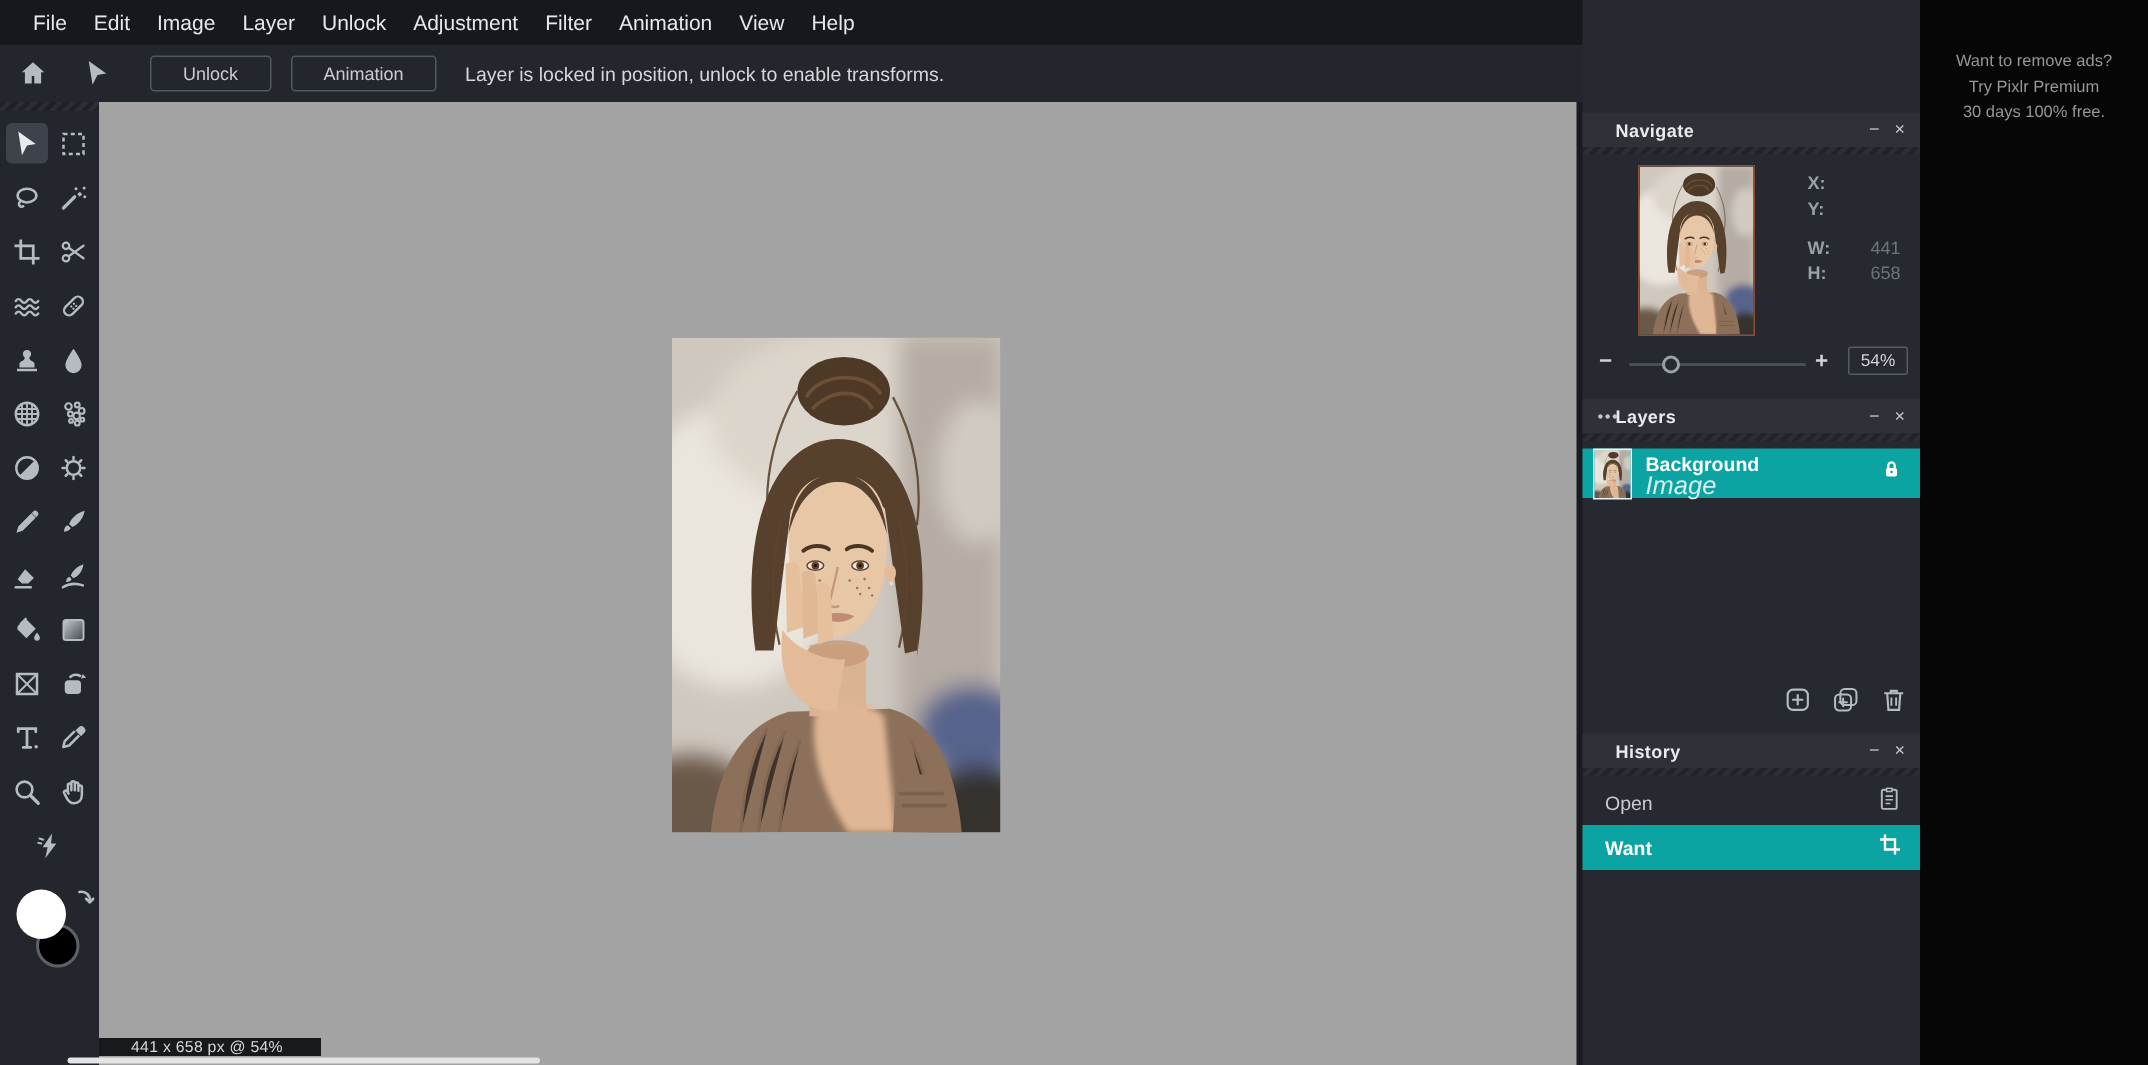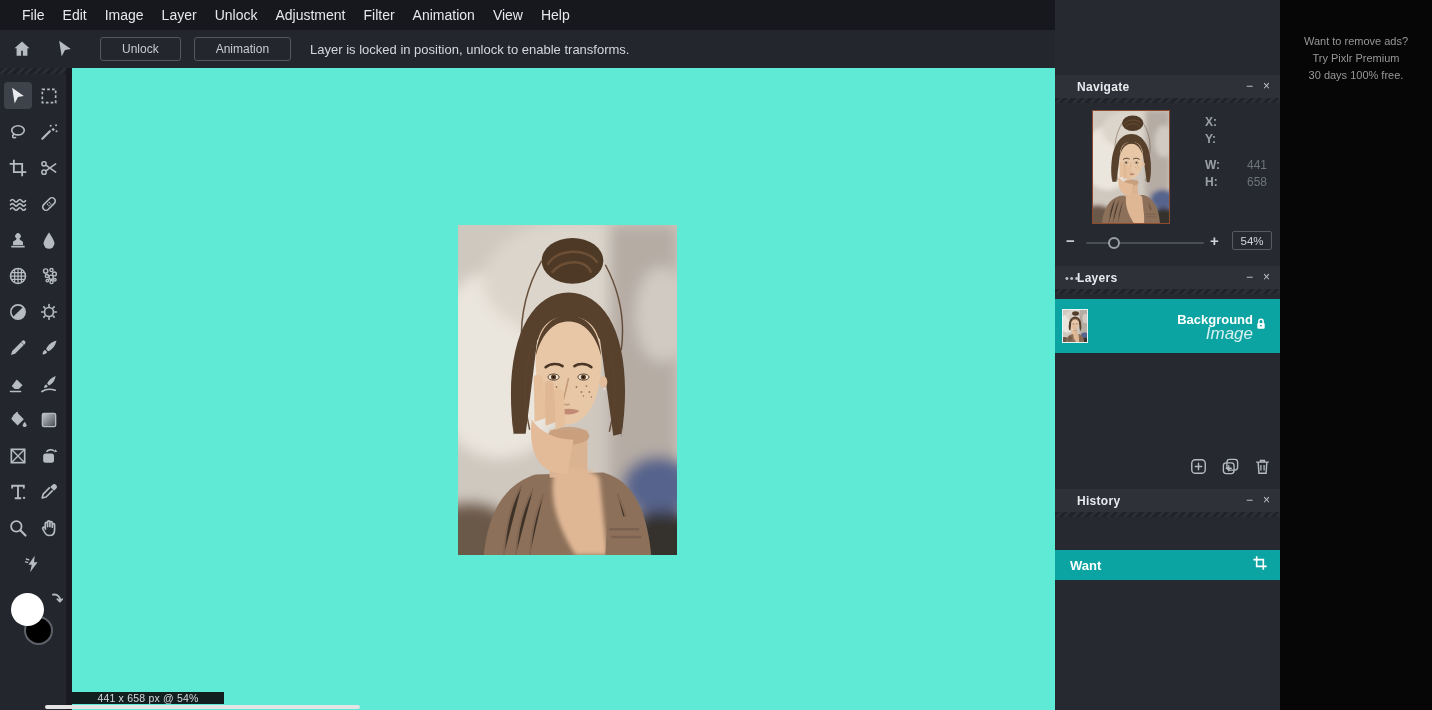--- a/index.html
+++ b/index.html
@@ -27,21 +27,21 @@
         justify-self:center;cursor:pointer;}
   .tool.sel{background:#3e434b;}
   .tool svg{display:block;}
   .tool-wide{grid-column:1 / span 2;}
   .swatches{position:relative;width:66px;height:62px;margin-top:14px;}
   .swatch-fg{position:absolute;left:11px;top:2px;width:33px;height:33px;border-radius:50%;background:#ffffff;cursor:pointer;}
   .swatch-bg{position:absolute;left:24px;top:25px;width:29px;height:29px;border-radius:50%;background:#000;
              border:2px solid #5d6168;box-sizing:border-box;cursor:pointer;}
   .swap-ic{position:absolute;left:45px;top:0;cursor:pointer;}
   
-  .canvas{position:absolute;left:72px;top:68px;width:989px;height:642px;background:#5eead4;}
+  .canvas{position:absolute;left:62px;top:68px;width:989px;height:642px;background:#a3a3a3;}
   .photo{position:absolute;left:386px;top:157px;width:219px;height:330px;}
   .photo svg{display:block;}
   .statusbox{position:absolute;left:0;top:624px;width:152px;height:12px;background:rgba(12,13,16,.92);
              color:#d6d8db;font-size:10.5px;display:flex;align-items:center;justify-content:center;letter-spacing:.2px;}
   .hscroll{position:absolute;left:45px;top:705px;width:315px;height:4px;background:#e4e4e4;border-radius:2px;z-index:9;}
   
   .rightcol{position:absolute;left:1055px;top:0;width:225px;height:710px;background:#26292f;z-index:6;}
   .phead{position:absolute;left:0;width:225px;height:23px;background:#2e3138;display:flex;align-items:center;}
   .phead .ptitle{flex:1;text-align:left;color:#e8eaed;font-size:12px;font-weight:bold;letter-spacing:.3px;}
   .phead .wbtn{width:17px;color:#c2c5cb;font-size:12px;text-align:center;cursor:pointer;line-height:23px;}
@@ -58,22 +58,22 @@
   .clabel{color:#9aa0a8;font-weight:bold;}
   .cval{color:#6e747d;}
   .zoomrow{position:absolute;left:0;top:228px;width:225px;height:30px;}
   .zminus,.zplus{position:absolute;top:4px;color:#cfd2d7;font-size:15px;font-weight:bold;cursor:pointer;}
   .zminus{left:11px;} .zplus{left:155px;}
   .ztrack{position:absolute;left:31px;top:14px;width:118px;height:2px;background:#4a4e56;border-radius:1px;cursor:pointer;}
   .zknob{position:absolute;left:22px;top:-5px;width:12px;height:12px;border-radius:50%;
          background:#26292f;border:2px solid #9aa0a8;box-sizing:border-box;}
   .zval{position:absolute;left:177px;top:3px;width:38px;height:17px;border:1px solid #565b63;border-radius:2px;
         background:transparent;color:#d2d5da;font-size:11.5px;display:flex;align-items:center;justify-content:center;}
-  .layer-row{position:absolute;left:0;top:299px;width:225px;height:54px;background:#0ca3a3;display:flex;
-             align-items:center;cursor:pointer;text-align:right;}
+  .layer-row{position:absolute;left:0;top:299px;width:225px;height:33px;background:#0ca3a3;display:flex;
+             align-items:center;cursor:pointer;}
   .layer-thumb{width:24px;height:32px;margin-left:7px;border:1px solid #e9f5f4;}
   .layer-thumb svg{display:block;}
   .layer-meta{margin-left:9px;flex:1;}
   .layer-name{color:#fff;font-size:13px;font-weight:bold;line-height:15px;}
   .layer-type{color:#d8f0ee;font-size:17px;font-style:italic;line-height:13px;}
   .layer-lock{margin-right:11px;cursor:pointer;}
   .layerbtns{position:absolute;right:8px;top:457px;display:flex;gap:13px;}
   .layerbtns .lb{cursor:pointer;}
   .hist-row{position:absolute;left:0;width:225px;height:30px;display:flex;align-items:center;cursor:pointer;}
   .hist-row .hlabel{margin-left:15px;flex:1;color:#c9ccd1;font-size:13px;}
@@ -510,20 +510,30 @@
           </svg></span>
     </div>
 
     <div class="phead" style="top:489px">
       <span class="spacer-l"></span>
       <span class="ptitle">History</span>
       <span class="wbtn">−</span>
       <span class="wbtn close">×</span>
     </div>
     <div class="phatch" style="top:512px"></div>
+    <div class="hist-row" style="top:520px">
+      <span class="hlabel">Open</span>
+      <span class="hicon">
+        <svg width="17" height="17" viewBox="0 0 24 24">
+            <rect x="5" y="3.5" width="14" height="18" rx="1.5" class="ics" stroke-width="1.8"></rect>
+            <rect x="9.5" y="2.2" width="5" height="3" fill="#26292f" stroke="#b6bac1" stroke-width="1.4"></rect>
+            <path d="M8.5,9.5 H15.5 M8.5,13 H15.5 M8.5,16.5 H13" class="ics" stroke-width="1.5"></path>
+          </svg>
+      </span>
+    </div>
     <div class="hist-row sel" style="top:550px">
       <span class="hlabel">Want</span>
       <span class="hicon">
         <svg width="16" height="16" viewBox="0 0 24 24">
             <path d="M7,2 V17 H22 M2,7 H17 V22" stroke="#fff" fill="none" stroke-width="2.4"></path>
           </svg>
       </span>
     </div>
   </div>
 

